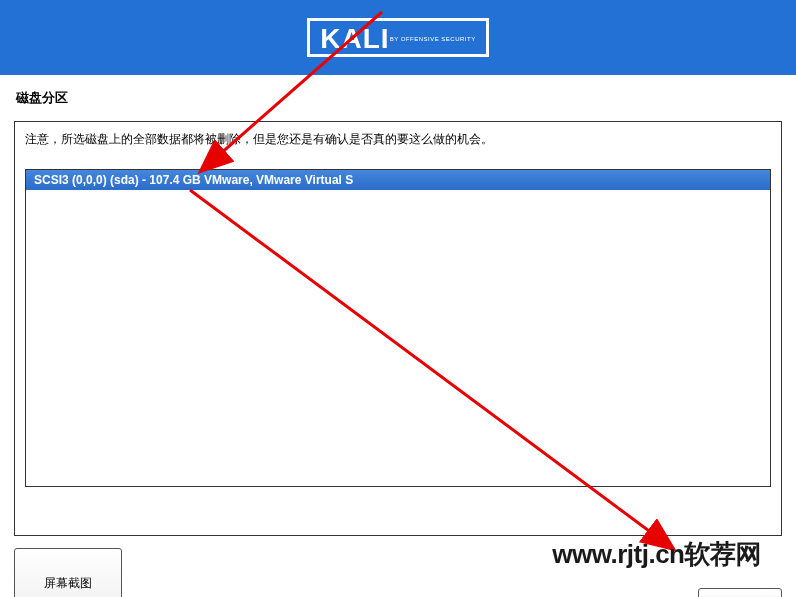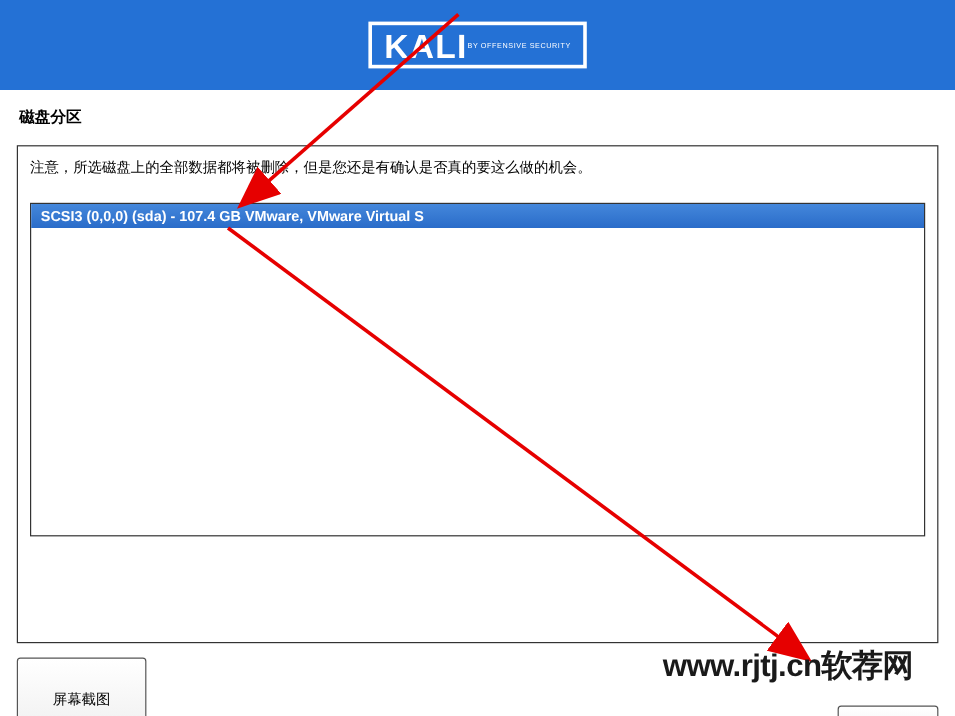--- a/index.html
+++ b/index.html
@@ -68,21 +68,21 @@
     .sub-instruction {
       font-size: 12px;
       font-style: italic;
       color: #000000;
       margin-left: 10px;
       margin-top: 4px;
     }
     .list-container {
       margin-top: 20px;
       border: 1px solid #333333;
-      height: 278px;
+      height: 318px;
       background: #ffffff;
     }
     .list-item {
       background: linear-gradient(to bottom, #4487db 0%, #2a6cc9 100%);
       color: #ffffff;
       font-size: 12px;
       font-weight: bold;
       padding: 3px 8px;
       cursor: pointer;
     }

